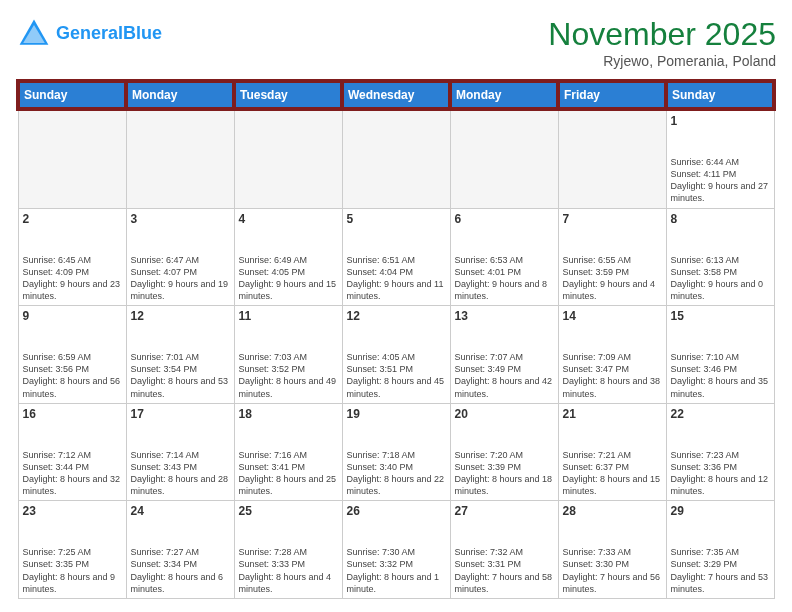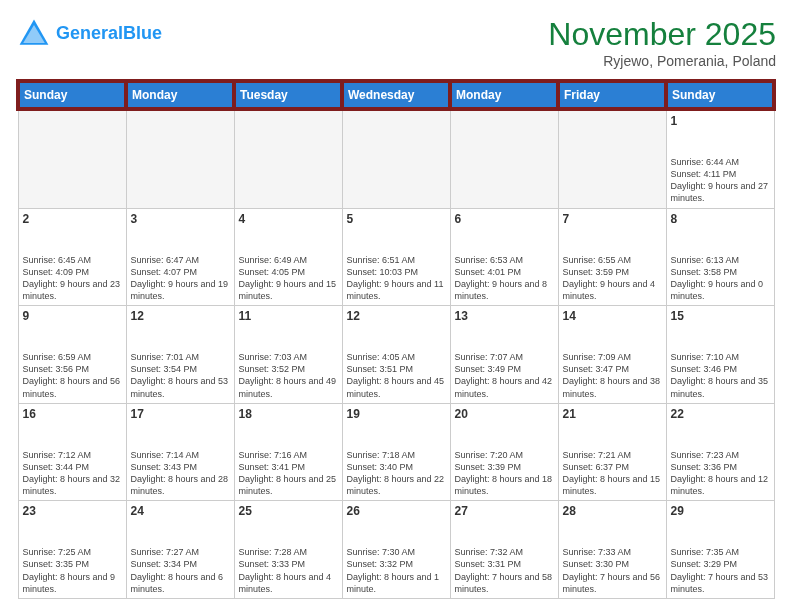--- a/index.html
+++ b/index.html
@@ -158,21 +158,21 @@
           <td>
             <span class="day-number">4</span>
             <div class="day-info">Sunrise: 6:49 AM
 Sunset: 4:05 PM
 Daylight: 9 hours
 and 15 minutes.</div>
           </td>
           <td>
             <span class="day-number">5</span>
             <div class="day-info">Sunrise: 6:51 AM
-Sunset: 10:03 PM
+Sunset: 4:04 PM
 Daylight: 9 hours
 and 11 minutes.</div>
           </td>
           <td>
             <span class="day-number">6</span>
             <div class="day-info">Sunrise: 6:53 AM
 Sunset: 4:01 PM
 Daylight: 9 hours
 and 8 minutes.</div>
           </td>

